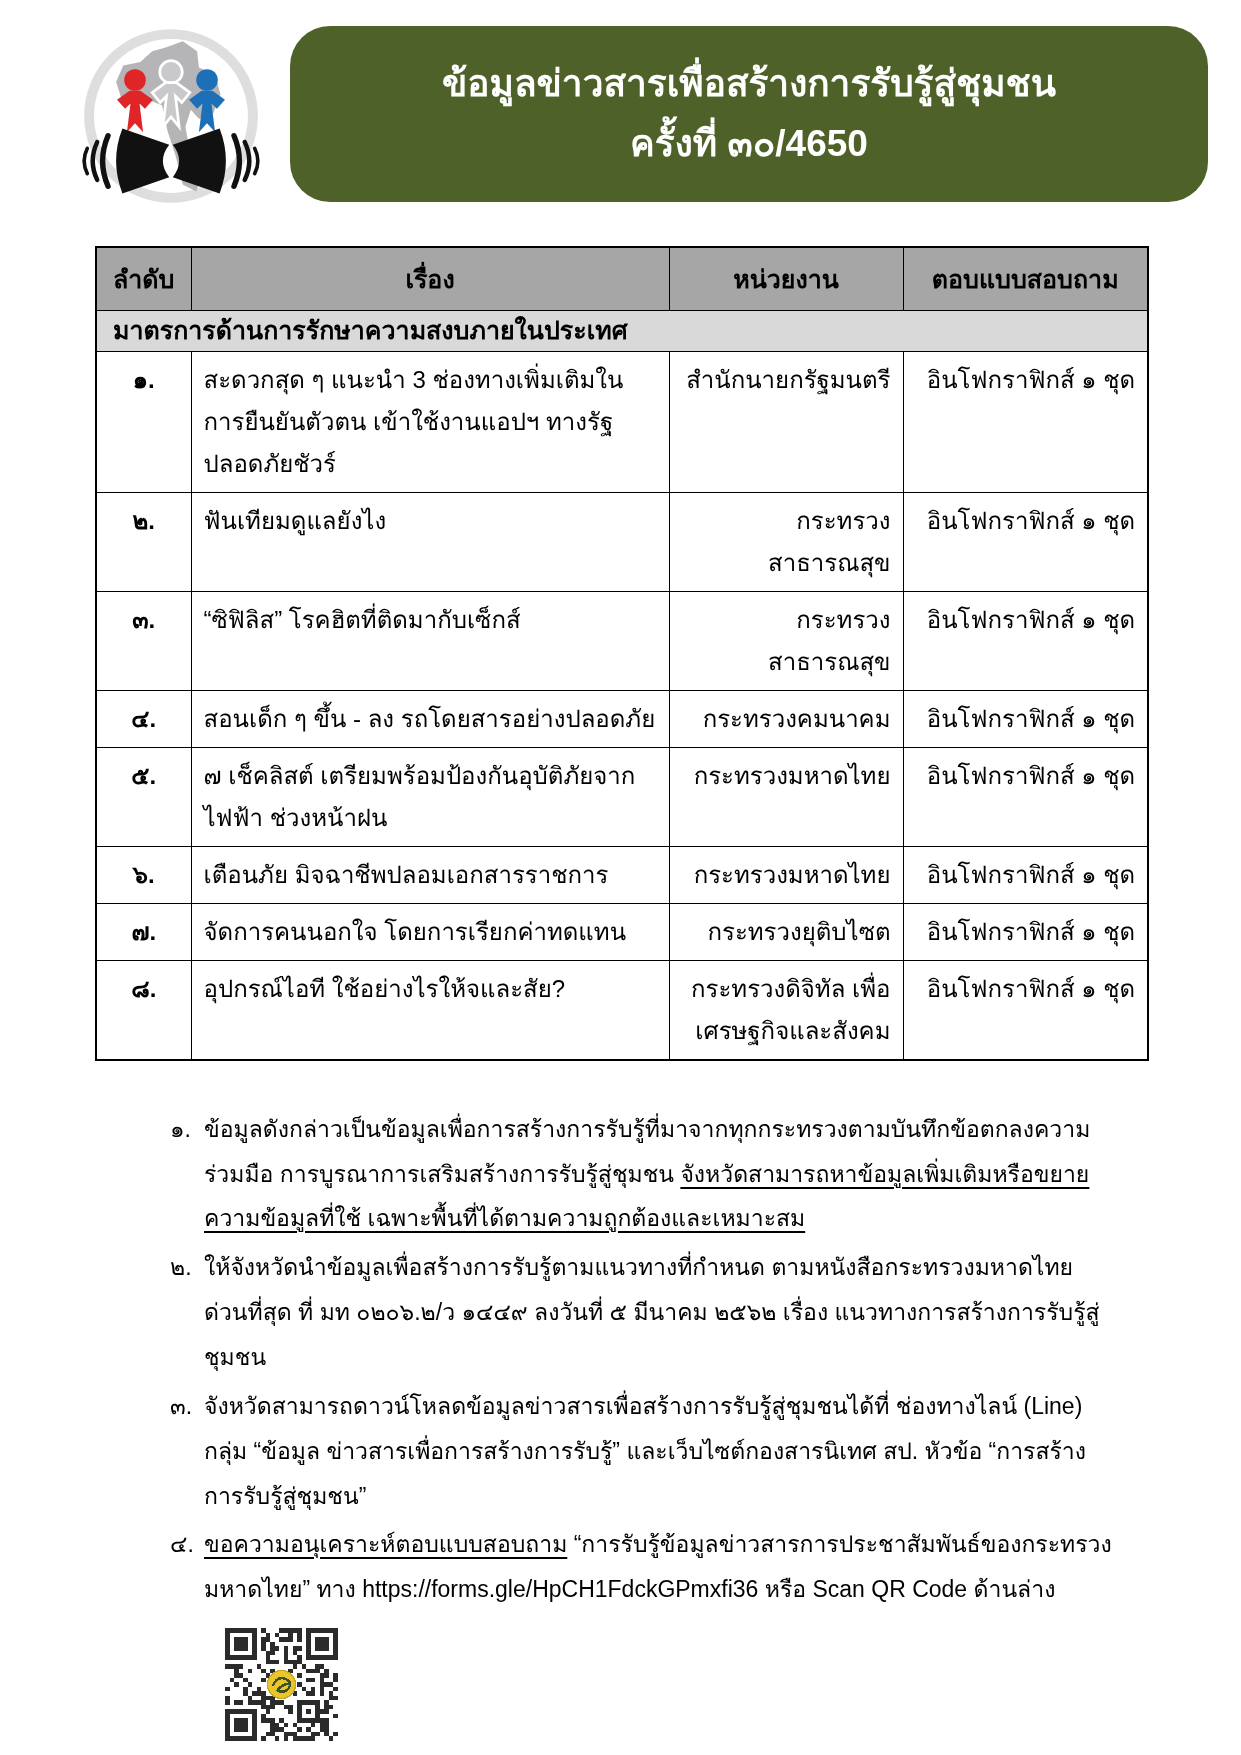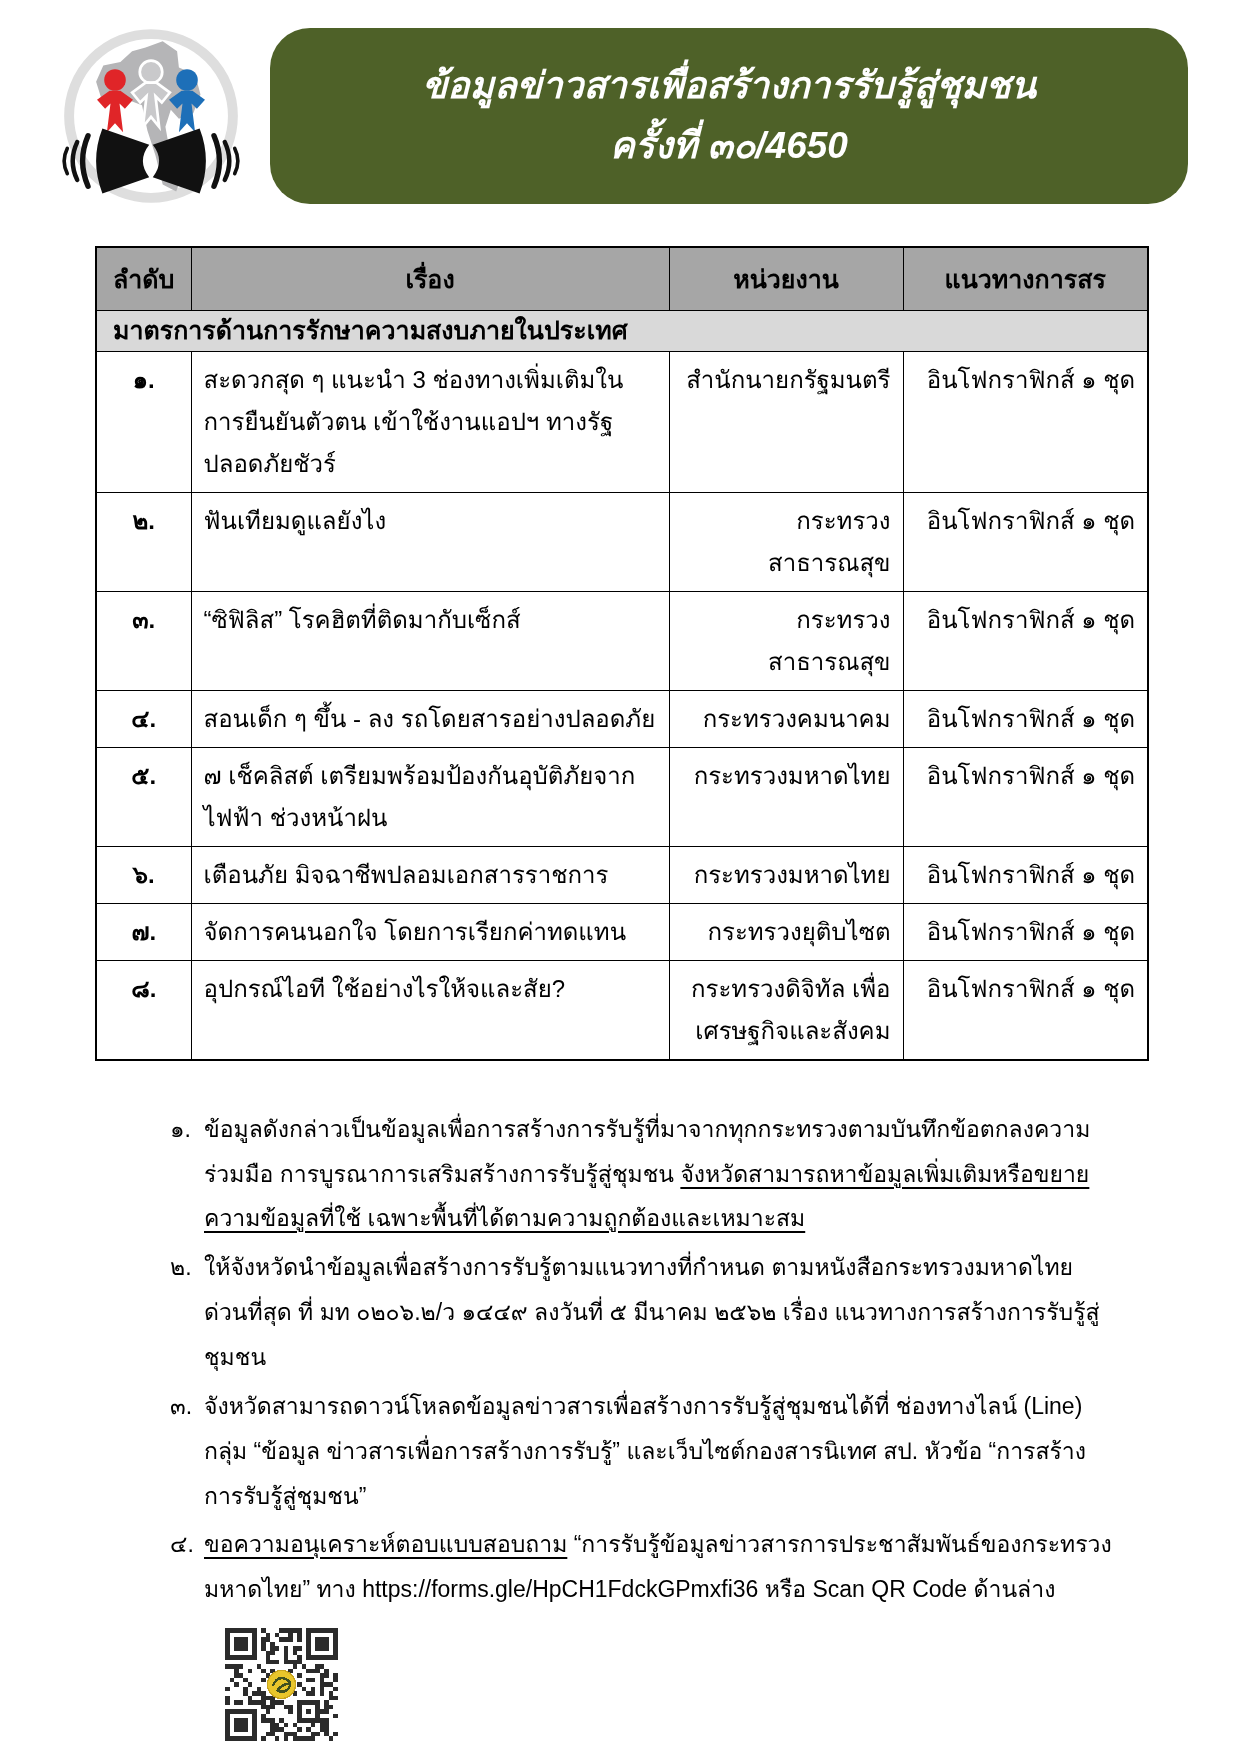--- a/index.html
+++ b/index.html
@@ -1,19 +1,19 @@
 <!DOCTYPE html>
 <html style="--banner: #4e6128;"><head>
 <meta charset="utf-8">
 <style>
   html,body{margin:0;padding:0;background:#fff;}
   .page{position:relative;width:1241px;height:1755px;background:#fff;overflow:hidden;
         font-family:"Liberation Sans","DejaVu Sans",sans-serif;color:#000;}
   
-  .header{display:flex;align-items:center;padding:26px 0 0 56px;font-style:italic;}
+  .header{display:flex;align-items:flex-start;padding:26px 0 0 76px;}
   .logo{width:190px;height:180px;flex:0 0 auto;}
   .banner{margin-left:24px;width:918px;height:176px;background:var(--banner,#4e6128);
           border-radius:40px;display:flex;flex-direction:column;justify-content:center;
           align-items:center;color:#fff;font-weight:bold;font-size:37px;line-height:1.62;
           text-align:center;}
   
   table.doc{border-collapse:collapse;margin:40px 0 0 95px;table-layout:fixed;
             border:2.5px solid #000;font-size:24px;}
   table.doc th{background:#a6a6a6;border:1.5px solid #000;height:62px;font-size:25px;
                font-weight:bold;text-align:center;padding:0 6px;margin-top:24px;}
@@ -76,21 +76,21 @@
         <col style="width:95px">
         <col style="width:478px">
         <col style="width:234px">
         <col style="width:245px">
       </colgroup>
     <thead>
       <tr>
         <th>ลำดับ</th>
         <th>เรื่อง</th>
         <th>หน่วยงาน</th>
-        <th>แนวทางการสร</th>
+        <th>ตอบแบบสอบถาม</th>
       </tr>
     </thead>
     <tbody id="table-body">
         <tr class="section">
           <td colspan="4">มาตรการด้านการรักษาความสงบภายในประเทศ</td>
         </tr>
         <tr>
           <td class="col-no">๑.</td>
           <td class="col-subject">สะดวกสุด ๆ แนะนำ 3 ช่องทางเพิ่มเติมในการยืนยันตัวตน เข้าใช้งานแอปฯ ทางรัฐ ปลอดภัยชัวร์</td>
           <td class="col-agency">สำนักนายกรัฐมนตรี</td>

